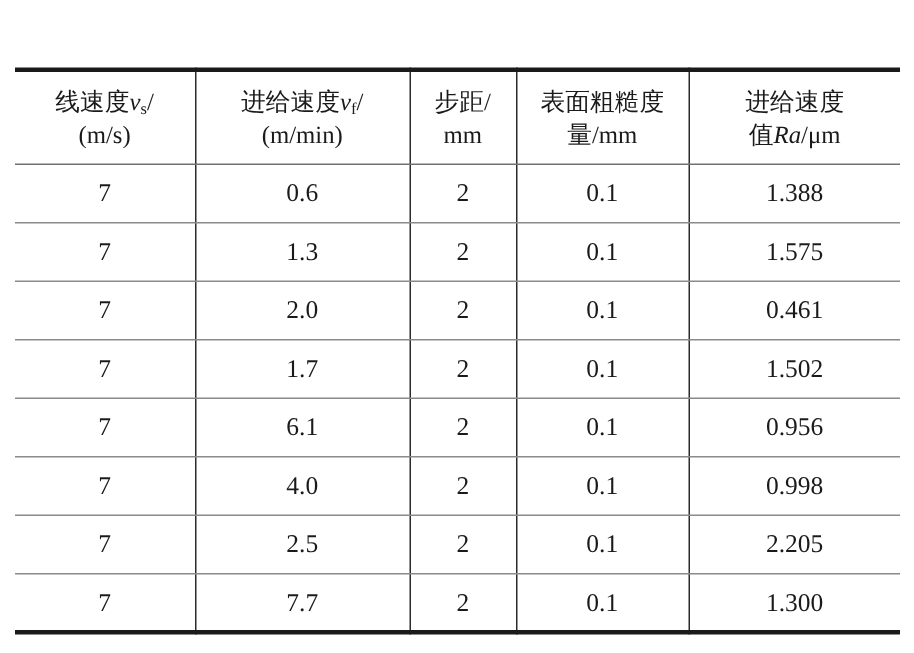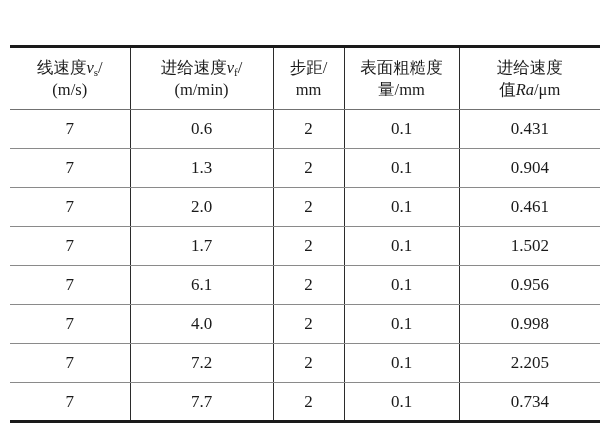--- a/index.html
+++ b/index.html
@@ -85,28 +85,28 @@
         <th><span>表面粗糙度</span><br><span>量/mm</span></th>
         <th><span>进给速度</span><br><span>值</span><i>Ra</i><span>/μm</span></th>
       </tr>
     </thead>
     <tbody>
       <tr>
         <td>7</td>
         <td>0.6</td>
         <td>2</td>
         <td>0.1</td>
-        <td>0.431</td>
+        <td>1.388</td>
       </tr>
       <tr>
         <td>7</td>
         <td>1.3</td>
         <td>2</td>
         <td>0.1</td>
-        <td>0.904</td>
+        <td>1.575</td>
       </tr>
       <tr>
         <td>7</td>
         <td>2.0</td>
         <td>2</td>
         <td>0.1</td>
         <td>0.461</td>
       </tr>
       <tr>
         <td>7</td>
@@ -124,28 +124,28 @@
       </tr>
       <tr>
         <td>7</td>
         <td>4.0</td>
         <td>2</td>
         <td>0.1</td>
         <td>0.998</td>
       </tr>
       <tr>
         <td>7</td>
-        <td>7.2</td>
+        <td>2.5</td>
         <td>2</td>
         <td>0.1</td>
         <td>2.205</td>
       </tr>
       <tr>
         <td>7</td>
         <td>7.7</td>
         <td>2</td>
         <td>0.1</td>
-        <td>0.734</td>
+        <td>1.300</td>
       </tr>
     </tbody>
   </table>
 
 </div>
 
 </body></html>

